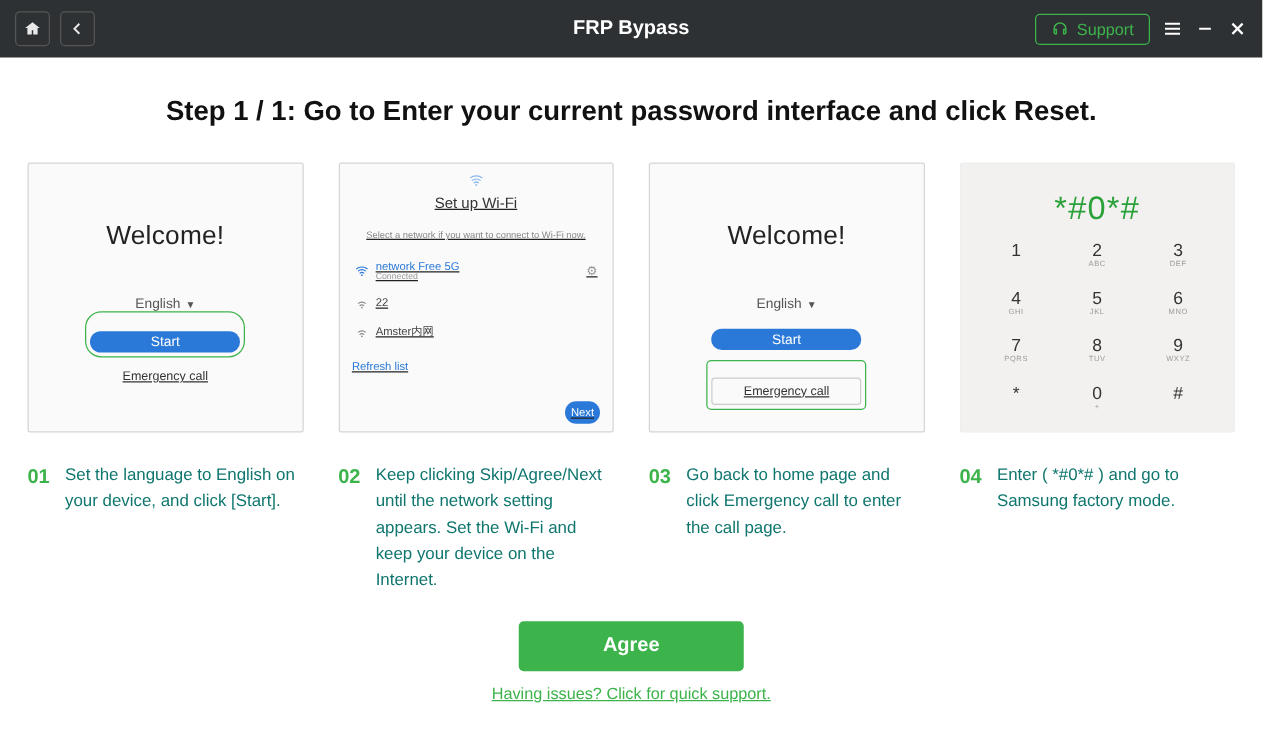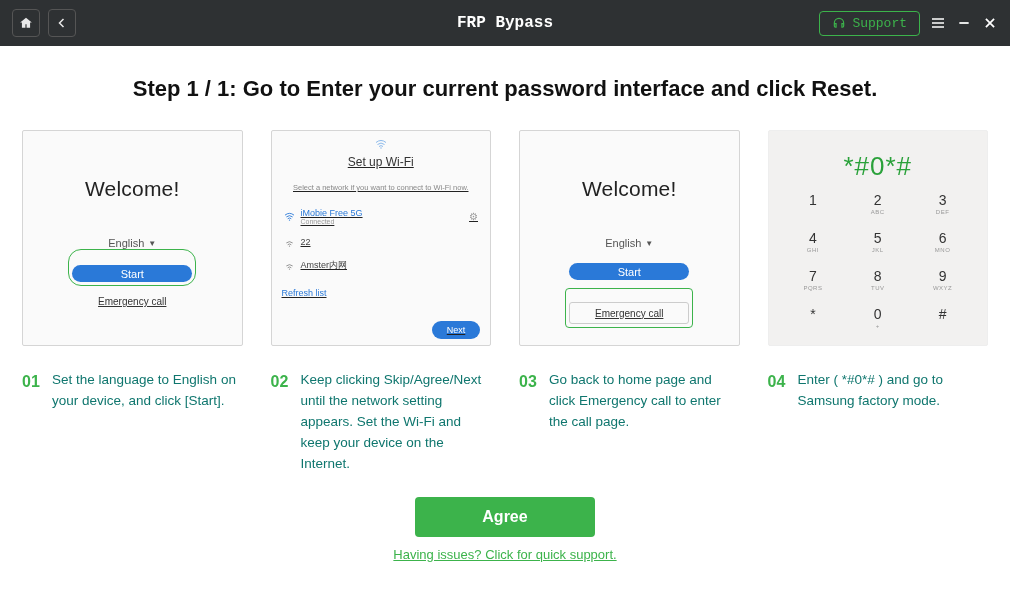--- a/index.html
+++ b/index.html
@@ -1,19 +1,19 @@
 <!DOCTYPE html>
 <html><head>
 <meta charset="utf-8">
 <style>
   * { box-sizing: border-box; }
   html, body { margin:0; padding:0; width:1010px; height:600px; font-family: -apple-system, "Segoe UI", Helvetica, Arial, sans-serif; background:#fff; color:#222; overflow:hidden; }
 
   
-  .titlebar { height:46px; background:#2e3133; display:flex; align-items:center; padding:0 12px; position:relative;font-family:Liberation Mono, monospace; }
+  .titlebar { height:46px; background:#2e3133; display:flex; align-items:center; padding:0 12px; position:relative; }
   .tb-left { display:flex; gap:8px; align-items:center; }
   .sq-btn { width:28px; height:28px; border:1px solid #555; border-radius:4px; display:flex; align-items:center; justify-content:center; color:#e8e8e8; background:transparent; }
   .tb-title { position:absolute; left:50%; top:50%; transform:translate(-50%, -50%); color:#fff; font-size:16px; font-weight:600; }
   .tb-right { margin-left:auto; display:flex; align-items:center; gap:10px;justify-content:flex-end; }
   .support-btn { display:flex; align-items:center; gap:6px; color:#3cb34b; border:1px solid #3cb34b; border-radius:4px; padding:4px 12px; font-size:13px; font-weight:500; background:transparent; }
   .menu-icon, .min-icon, .close-icon { width:16px; height:16px; display:flex; align-items:center; justify-content:center; color:#fff; font-size:16px; font-weight:700; }
 
   
   .heading { text-align:center; font-size:22px; font-weight:700; margin:30px 60px 28px; color:#111; }
 
@@ -41,21 +41,21 @@
   .wifi-box { flex:1; display:flex; flex-direction:column; padding:8px 10px 6px; font-size:9px;text-decoration:underline; }
   .wifi-top { align-self:center; font-size:12px; font-weight:500; color:#333; }
   .wifi-sub { align-self:center; font-size:7.5px; color:#888; margin-top:14px; margin-bottom:10px; text-align:center; }
   .net-item { display:flex; align-items:center; gap:6px; padding:6px 2px; border-bottom:0px solid #eee; }
   .net-item svg, .wifi-box .wifi-icon svg { flex-shrink:0; }
   .net-name { color:#2a79d8; font-size:9px; }
   .net-name.plain { color:#444; }
   .net-sub { font-size:7px; color:#999; }
   .gear { margin-left:auto; font-size:10px; color:#999; }
   .refresh { margin-top:10px; font-size:9px; color:#2a79d8; }
-  .wifi-next { align-self:flex-end; margin-top:auto; width:48px; height:18px; border-radius:9px; background:#2a79d8; color:#fff; font-size:9px; display:flex; align-items:center; justify-content:center; }
+  .wifi-next { align-self:flex-end; margin-top:auto; width:28px; height:18px; border-radius:9px; background:#2a79d8; color:#fff; font-size:9px; display:flex; align-items:center; justify-content:center; }
 
   
   .dial-box { flex:1; display:flex; flex-direction:column; padding:12px 12px 8px; }
   .dial-display { color:#2aa13a; font-size:26px; font-weight:400; text-align:center; padding:8px 0 4px; letter-spacing:1px; }
   .dial-grid { flex:1; display:grid; grid-template-columns:1fr 1fr 1fr; grid-template-rows:repeat(4, 1fr); }
   .dig { display:flex; flex-direction:column; align-items:center; justify-content:center; color:#333; }
   .dig .n { font-size:14px; font-weight:400; line-height:1; }
   .dig .l { font-size:6px; color:#999; letter-spacing:.5px; margin-top:2px; height:7px; }
 
   
@@ -139,21 +139,21 @@
             </svg>
         </span>
         <div class="wifi-top">Set up Wi-Fi</div>
         <div class="wifi-sub">Select a network if you want to connect to Wi-Fi now.</div>
         <div class="net-item">
           <svg width="11" height="9" viewBox="0 0 24 20">
               <path fill="none" stroke="#2a79d8" stroke-width="2" d="M2 7a16 16 0 0 1 20 0M5 11a11 11 0 0 1 14 0M8 15a6 6 0 0 1 8 0"></path>
               <circle cx="12" cy="18" r="1.5" fill="#2a79d8"></circle>
             </svg>
           <div>
-            <div class="net-name">iMobie Free 5G</div>
+            <div class="net-name">network Free 5G</div>
             <div class="net-sub">Connected</div>
           </div>
           <div class="gear">⚙</div>
         </div>
         <div class="net-item">
           <svg width="11" height="9" viewBox="0 0 24 20">
               <path fill="none" stroke="#888" stroke-width="2" d="M5 11a11 11 0 0 1 14 0M8 15a6 6 0 0 1 8 0"></path>
               <circle cx="12" cy="18" r="1.5" fill="#888"></circle>
             </svg>
           <div class="net-name plain">22</div>

